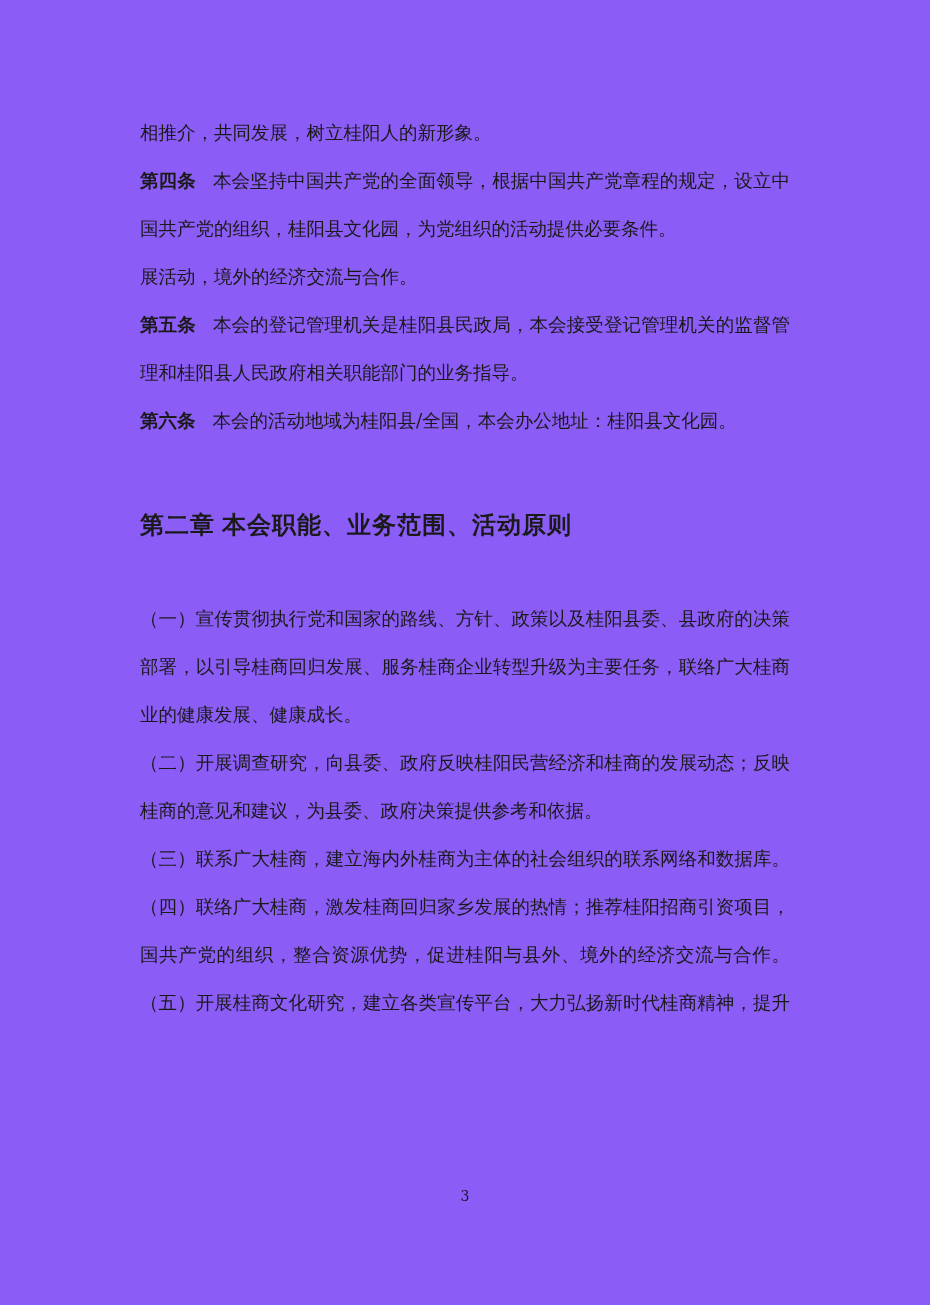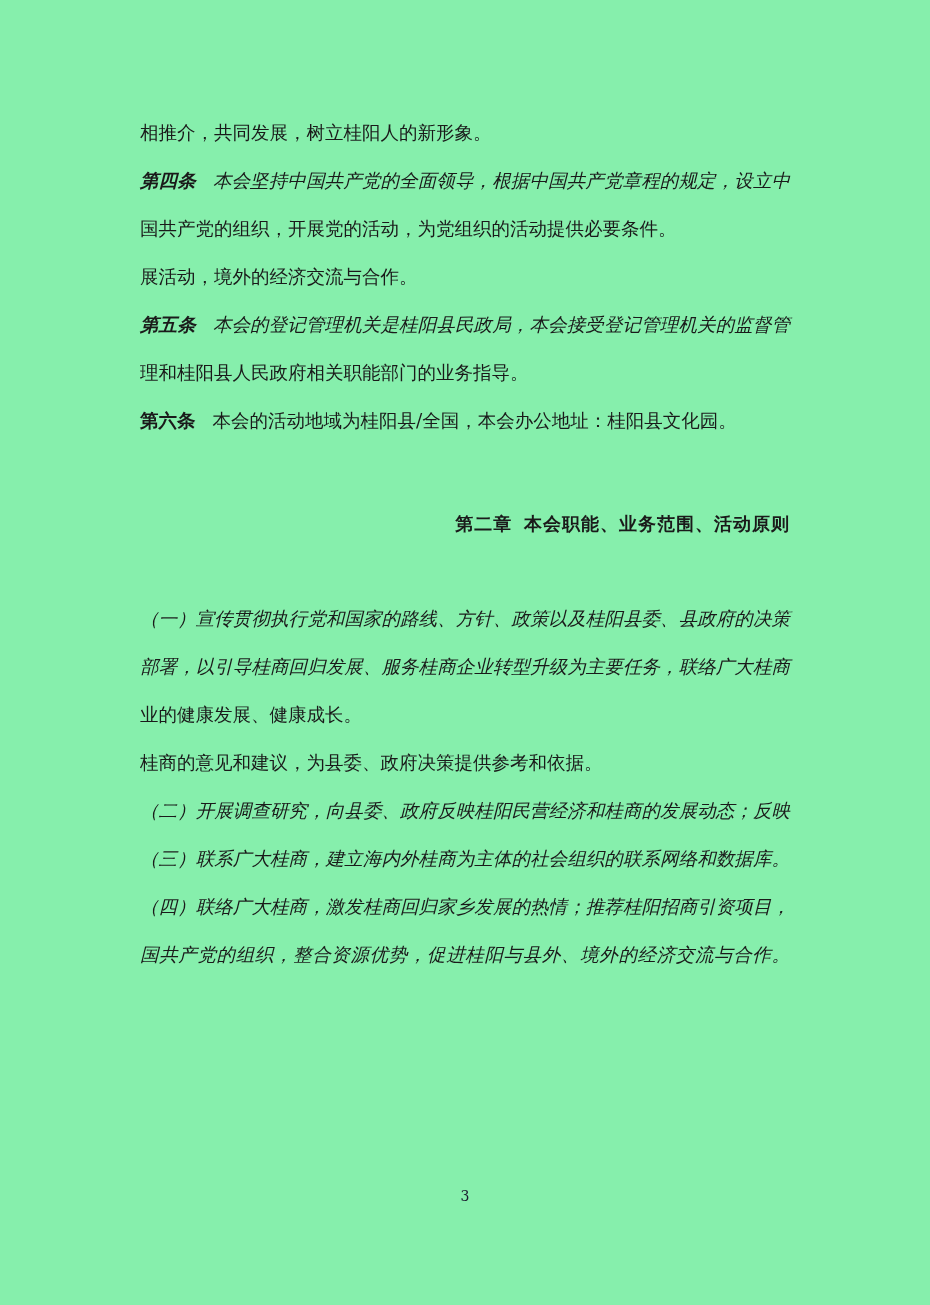--- a/index.html
+++ b/index.html
@@ -4,21 +4,21 @@
 <style>
   html, body {
     margin: 0;
     padding: 0;
     background: #ffffff;
   }
   .page {
     position: relative;
     width: 930px;
     height: 1305px;
-    background: #86efac;
+    background: #8b5cf6;
     overflow: hidden;
     font-family: "DejaVu Serif", "Liberation Serif", serif;
     color: #1a1a1a;
   }
   .content {
     position: absolute;
     left: 140px;
     top: 109px;
     width: 650px;
   }
@@ -29,34 +29,33 @@
     font-size: 18.5px;
     white-space: normal;
     overflow: visible;
   }
   .align-left {
     text-align: left;
   }
   .align-justify {
     text-align: justify;
     text-align-last: justify;
-    font-style: italic;
   }
   .indent {
     text-indent: 2em;
   }
   .bold-label {
     font-weight: bold;
     margin-right: 17px;
   }
   .chapter-heading {
-    font-family: Liberation Mono, monospace;
+    font-family: Liberation Serif, serif;
     font-weight: bold;
-    font-size: 18px;
-    text-align: right;
+    font-size: 24px;
+    text-align: left;
     height: 48px;
     line-height: 48px;
     margin: 56px 0 46px 0;
     letter-spacing: 1px;
   }
   .page-footer {
     position: absolute;
     left: 0;
     right: 0;
     top: 1188px;
@@ -66,29 +65,30 @@
     font-family: "DejaVu Serif", "Liberation Serif", serif;
   }
 </style>
 </head>
 <body>
 
 <div class="page">
   <div class="content">
       <p class="line align-left"><span class="run">相推介，共同发展，树立桂阳人的新形象。</span></p>
       <p class="line align-justify"><span class="run bold-label">第四条</span><span class="run">本会坚持中国共产党的全面领导，根据中国共产党章程的规定，设立中</span></p>
-      <p class="line align-left"><span class="run">国共产党的组织，开展党的活动，为党组织的活动提供必要条件。</span></p>
+      <p class="line align-left"><span class="run">国共产党的组织，桂阳县文化园，为党组织的活动提供必要条件。</span></p>
       <p class="line align-left"><span class="run">展活动，境外的经济交流与合作。</span></p>
       <p class="line align-justify"><span class="run bold-label">第五条</span><span class="run">本会的登记管理机关是桂阳县民政局，本会接受登记管理机关的监督管</span></p>
       <p class="line align-left"><span class="run">理和桂阳县人民政府相关职能部门的业务指导。</span></p>
       <p class="line align-left"><span class="run bold-label">第六条</span><span class="run">本会的活动地域为桂阳县/全国，本会办公地址：桂阳县文化园。</span></p>
       <div class="chapter-heading">第二章 本会职能、业务范围、活动原则</div>
       <p class="line align-justify"><span class="run">（一）宣传贯彻执行党和国家的路线、方针、政策以及桂阳县委、县政府的决策</span></p>
       <p class="line align-justify"><span class="run">部署，以引导桂商回归发展、服务桂商企业转型升级为主要任务，联络广大桂商</span></p>
       <p class="line align-left"><span class="run">业的健康发展、健康成长。</span></p>
+      <p class="line align-justify"><span class="run">（二）开展调查研究，向县委、政府反映桂阳民营经济和桂商的发展动态；反映</span></p>
       <p class="line align-left"><span class="run">桂商的意见和建议，为县委、政府决策提供参考和依据。</span></p>
-      <p class="line align-justify"><span class="run">（二）开展调查研究，向县委、政府反映桂阳民营经济和桂商的发展动态；反映</span></p>
       <p class="line align-justify"><span class="run">（三）联系广大桂商，建立海内外桂商为主体的社会组织的联系网络和数据库。</span></p>
       <p class="line align-justify"><span class="run">（四）联络广大桂商，激发桂商回归家乡发展的热情；推荐桂阳招商引资项目，</span></p>
       <p class="line align-justify"><span class="run">国共产党的组织，整合资源优势，促进桂阳与县外、境外的经济交流与合作。</span></p>
+      <p class="line align-justify"><span class="run">（五）开展桂商文化研究，建立各类宣传平台，大力弘扬新时代桂商精神，提升</span></p>
     </div>
   <div class="page-footer">3</div>
 </div>
 
 </body></html>

